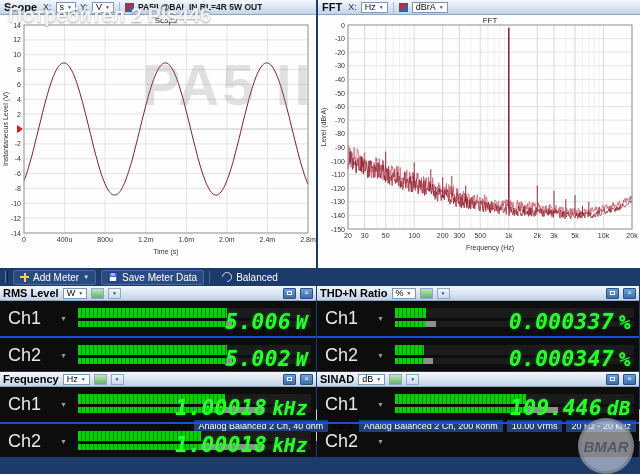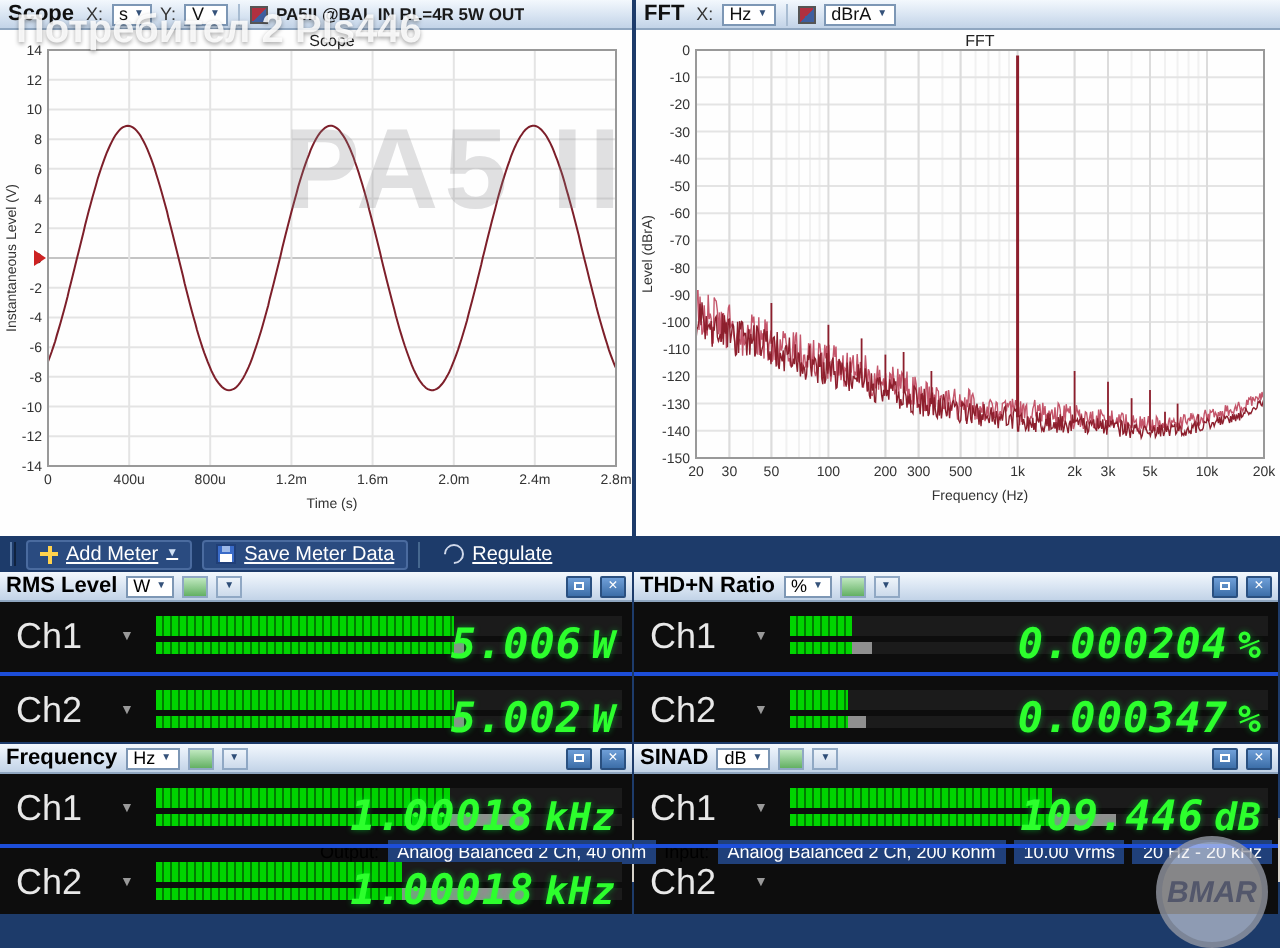--- a/index.html
+++ b/index.html
@@ -22,21 +22,21 @@
   .vsep { width: 1px; height: 11px; background: #a8bcd2; margin: 0 1px; }
   .mini-icon { width: 9px; height: 9px; background: linear-gradient(135deg,#b03040 50%,#3f5f9f 50%); border: 1px solid #555; flex: none; }
   .note { font-size: 8.5px; font-weight: bold; color: #1a1a1a; white-space: nowrap; overflow: hidden; }
   .pbody { flex: 1; background: #fefefe; position: relative; }
   .pbody svg { display: block; }
   .tk { font-size: 7px; fill: #333; font-family: "Liberation Sans", sans-serif; }
   .tt { font-size: 8px; fill: #222; font-family: "Liberation Sans", sans-serif; }
 
   
   .toolbar { height: 18px; display: flex; align-items: center; gap: 5px; padding: 0 5px;
-             background: #1d3b6a; color: #fff; font-size: 10px; text-decoration: underline; }
+             background: #1d3b6a; color: #fff; font-size: 10px; }
   .grip { width: 3px; height: 12px; border-left: 1px solid #5b7ba8; border-right: 1px solid #10233f; }
   .tbtn { display: inline-flex; align-items: center; gap: 4px; background: #2a4b80;
           border: 1px solid #4a6b9f; border-radius: 2px; color: #fff; font-size: 10px;
           font-family: "Liberation Sans", sans-serif; padding: 1px 6px; height: 15px; cursor: default; }
   .tbtn.plain { background: transparent; border-color: transparent; }
   .dd2 { font-size: 6px; color: #cfe0f5; }
   .plus-icon { position: relative; width: 9px; height: 9px; flex: none; }
   .plus-icon::before { content: ""; position: absolute; left: 3.5px; top: 0; width: 2px; height: 9px; background: #ffd24d; }
   .plus-icon::after { content: ""; position: absolute; left: 0; top: 3.5px; width: 9px; height: 2px; background: #ffd24d; }
   .floppy-icon { position: relative; width: 10px; height: 10px; background: #3a6bc8; border: 1px solid #203f78; flex: none; }
@@ -310,21 +310,21 @@
       <span>Add Meter</span>
       <span class="dd2">▼</span>
     </button>
     <button class="tbtn">
       <span class="floppy-icon"></span>
       <span>Save Meter Data</span>
     </button>
     <span class="vsep2"></span>
     <button class="tbtn plain">
       <span class="gauge-icon"></span>
-      <span>Regulate</span>
+      <span>Balanced</span>
     </button>
   </div>
 
   <div class="meter-grid">
 
     <section class="mpanel">
       <header class="mhead">
         <span class="mtitle">RMS Level</span>
         <span class="unitbox">
           <span>W</span>
@@ -390,21 +390,21 @@
           <span class="ch">Ch1</span>
           <span class="chdd">▼</span>
           <div class="bars">
             <div class="btrack t1">
                 <div class="bfill" style="width: 13%;"></div>
               </div>
             <div class="btrack t2">
                 <div class="bfill" style="width: 13%;"></div>
                 <div class="bpeak" style="left: 13%; width: 4%;"></div>
               </div>
-            <div class="val"><span>0.000204</span><span class="u">%</span></div>
+            <div class="val"><span>0.000337</span><span class="u">%</span></div>
           </div>
         </div>
         <div class="mrow">
           <span class="ch">Ch2</span>
           <span class="chdd">▼</span>
           <div class="bars">
             <div class="btrack t1">
                 <div class="bfill" style="width: 12%;"></div>
               </div>
             <div class="btrack t2">

